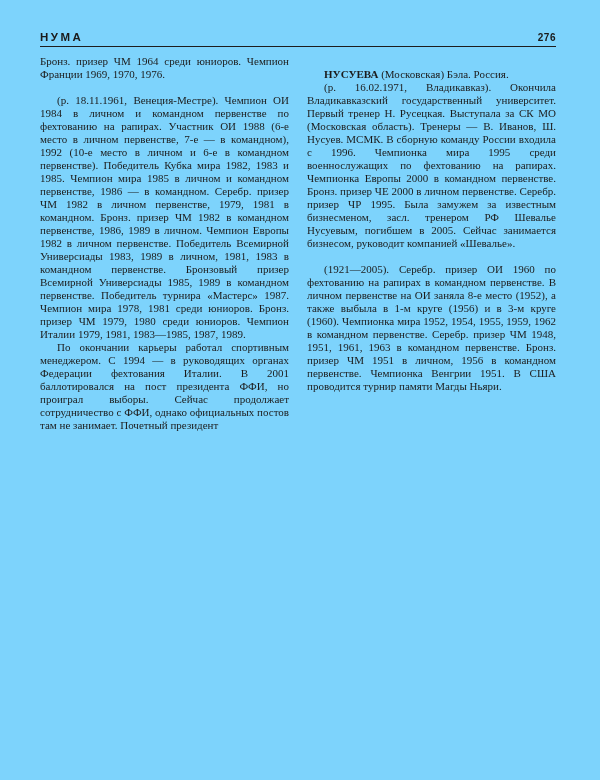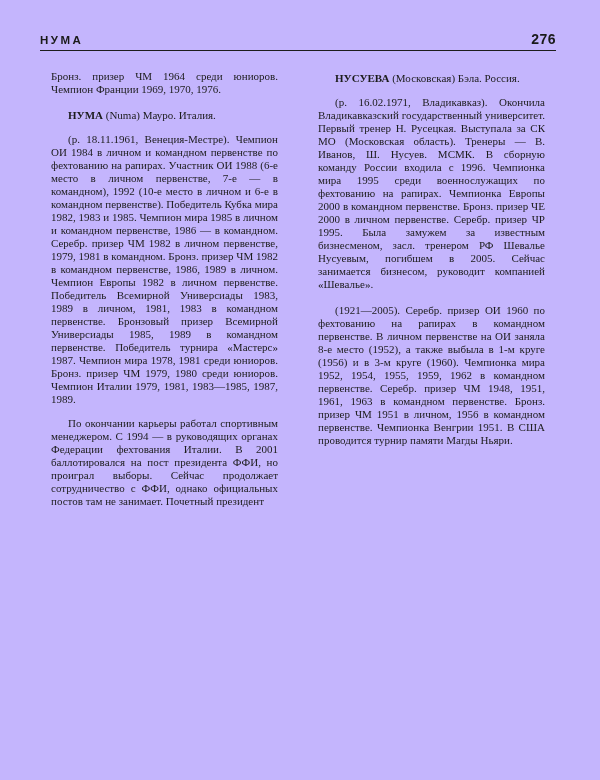--- a/index.html
+++ b/index.html
@@ -4,59 +4,59 @@
 <style>
   html, body { margin: 0; padding: 0; }
   body {
     width: 600px; height: 780px;
     background: #ffffff;
     font-family: "Liberation Serif", serif;
   }
   .page {
     box-sizing: border-box;
     width: 600px; height: 780px;
-    background: #c4b5fd;
+    background: #7dd3fc;
     padding: 31px 44px 0 40px;
     overflow: hidden;
   }
   .header {
     display: flex;
     justify-content: space-between;
     align-items: baseline;
     font-family: "Liberation Sans", sans-serif;
     font-weight: bold;
     color: #1a1a1a;
   }
   .running-title {
     font-size: 11.5px;
     letter-spacing: 2.5px;
   }
   .page-number {
-    font-size: 14px;
+    font-size: 10px;
     letter-spacing: 0.5px;
   }
   .rule {
     border-bottom: 1.6px solid #1d1d1d;
     margin-top: 3px;
   }
   .columns {
     display: flex;
     gap: 18px;
     margin-top: 8px;
   }
   .col {
     width: 249px;
     font-size: 11px;
     line-height: 13px;
     text-align: justify;
     color: #1c1c1c;
     hyphens: auto;
     -webkit-hyphens: auto;
   }
-  p { margin: 11px; }
+  p { margin: 0; }
   .indent { text-indent: 17px; }
   .entry { margin-top: 13px; }
   .entry-name { font-weight: bold; }
   .trainer-italic { }
 </style>
 </head>
 <body>
 
 <div class="page">
 
@@ -65,21 +65,20 @@
     <span class="page-number">276</span>
   </div>
   <div class="rule"></div>
 
   <div class="columns">
 
     <div class="col" lang="ru">
       <p class="noindent">Бронз. призер ЧМ 1964 среди юниоров. Чемпион Франции 1969, 1970, 1976.</p>
 
       <div class="entry">
-        <p class="indent"><span class="entry-name">НУМА</span><span> (Numa) Мауро. Италия.</span></p>
         <p class="indent">(р. 18.11.1961, Венеция-Местре). Чемпион ОИ 1984 в личном и командном первенстве по фехтованию на рапирах. Участник ОИ 1988 (6-е место в личном первенстве, 7-е — в командном), 1992 (10-е место в личном и 6-е в командном первенстве). Победитель Кубка мира 1982, 1983 и 1985. Чемпион мира 1985 в личном и командном первенстве, 1986 — в командном. Серебр. призер ЧМ 1982 в личном первенстве, 1979, 1981 в командном. Бронз. призер ЧМ 1982 в командном первенстве, 1986, 1989 в личном. Чемпион Европы 1982 в личном первенстве. Победитель Всемирной Универсиады 1983, 1989 в личном, 1981, 1983 в командном первенстве. Бронзовый призер Всемирной Универсиады 1985, 1989 в командном первенстве. Победитель турнира «Мастерс» 1987. Чемпион мира 1978, 1981 среди юниоров. Бронз. призер ЧМ 1979, 1980 среди юниоров. Чемпион Италии 1979, 1981, 1983—1985, 1987, 1989.</p>
         <p class="indent">По окончании карьеры работал спортивным менеджером. С 1994 — в руководящих органах Федерации фехтования Италии. В 2001 баллотировался на пост президента ФФИ, но проиграл выборы. Сейчас продолжает сотрудничество с ФФИ, однако официальных постов там не занимает. Почетный президент</p>
       </div>
     </div>
 
     <div class="col" lang="ru">
 
       <div class="entry">
         <p class="indent"><span class="entry-name">НУСУЕВА</span><span> (Московская) Бэла. Россия.</span></p>
         <p class="indent"><span>(р. 16.02.1971, Владикавказ). Окончила Владикавказский государственный университет. Первый тренер Н. Русецкая. Выступала за СК МО (Московская область). Тренеры — </span><span class="trainer-italic">В. Иванов</span><span>, Ш. Нусуев. МСМК. В сборную команду России входила с 1996. Чемпионка мира 1995 среди военнослужащих по фехтованию на рапирах. Чемпионка Европы 2000 в командном первенстве. Бронз. призер ЧЕ 2000 в личном первенстве. Серебр. призер ЧР 1995. Была замужем за известным бизнесменом, засл. тренером РФ Шевалье Нусуевым, погибшем в 2005. Сейчас занимается бизнесом, руководит компанией «Шевалье».</span></p>

